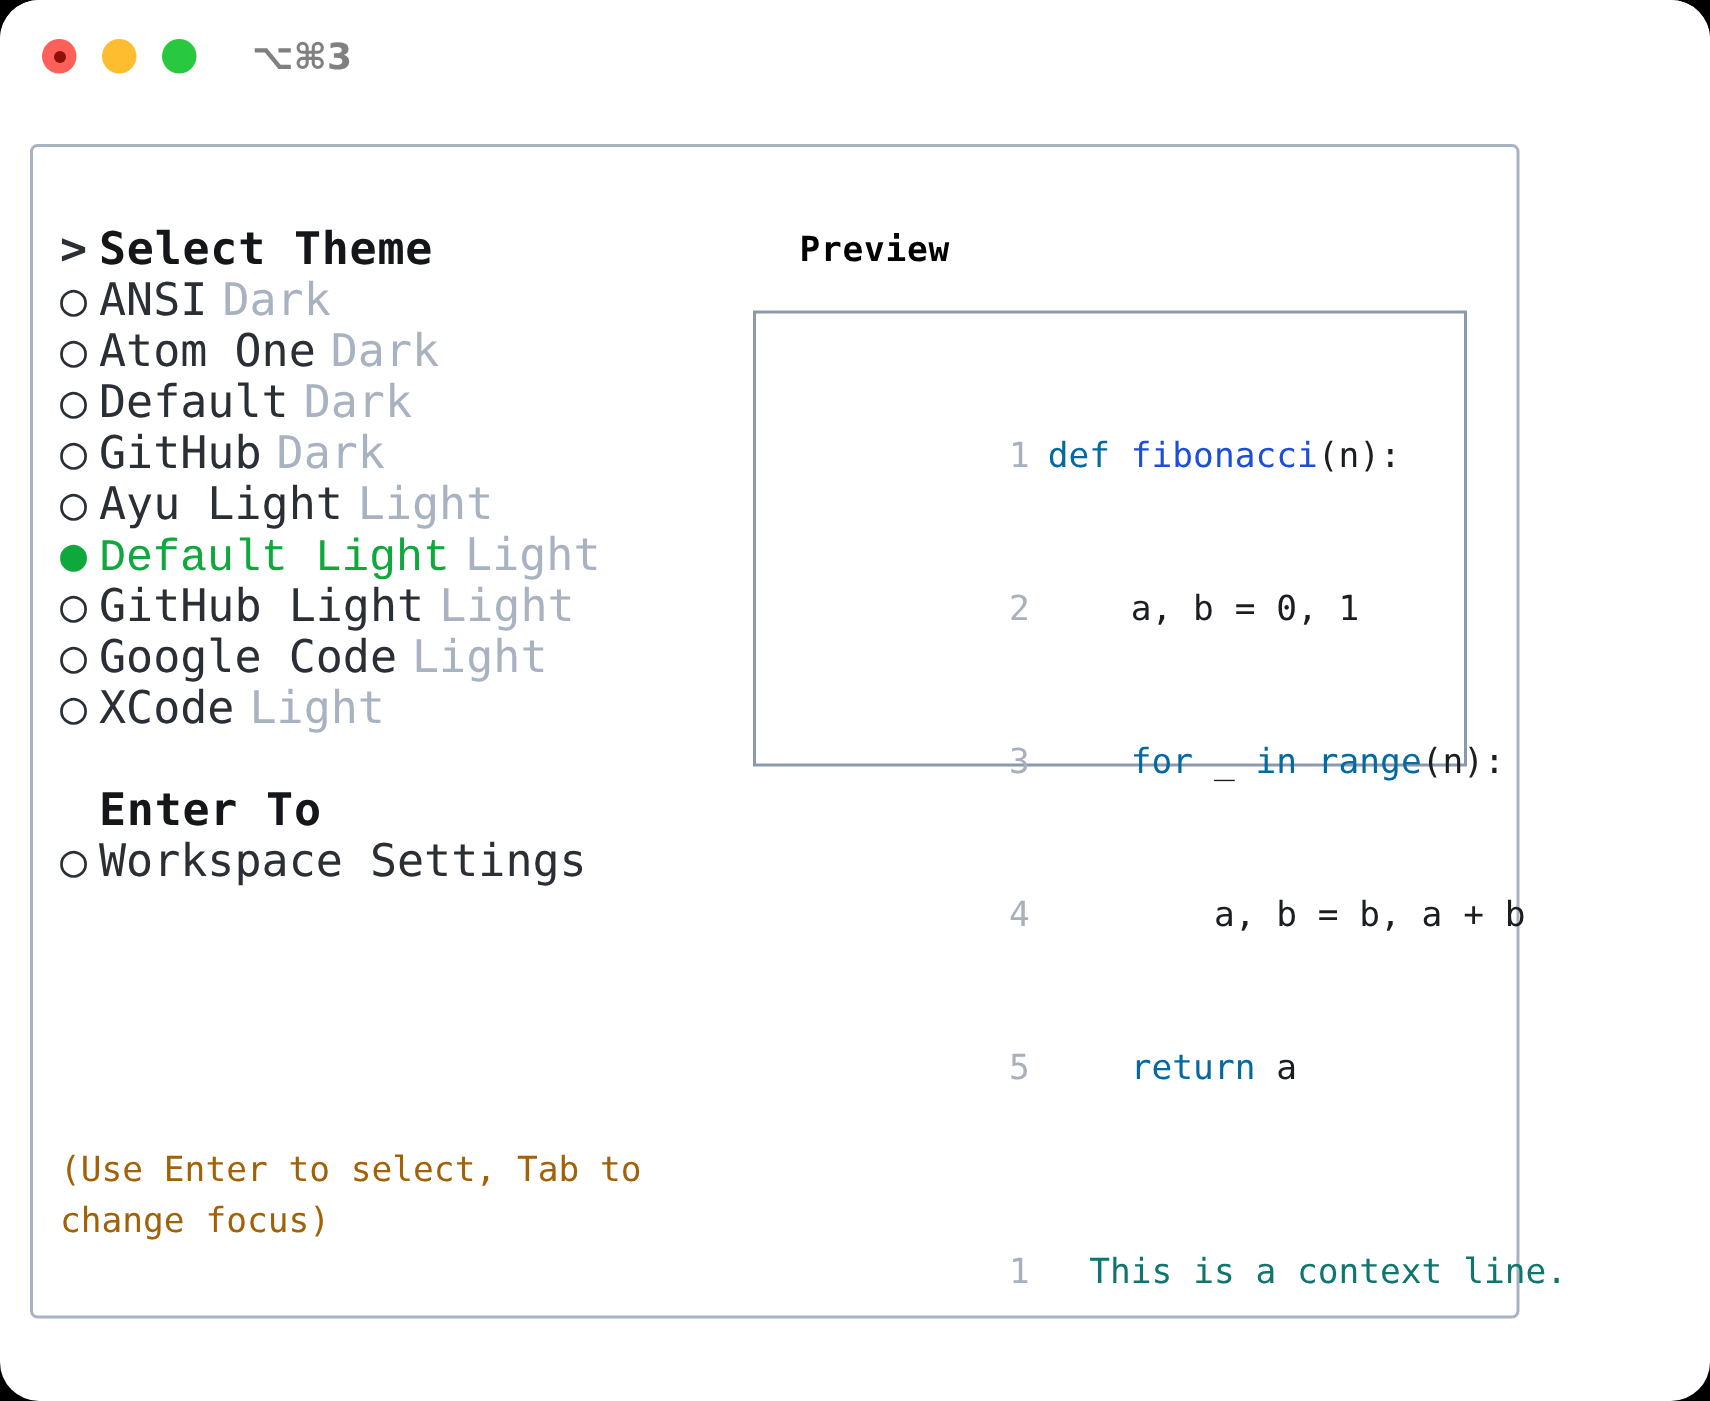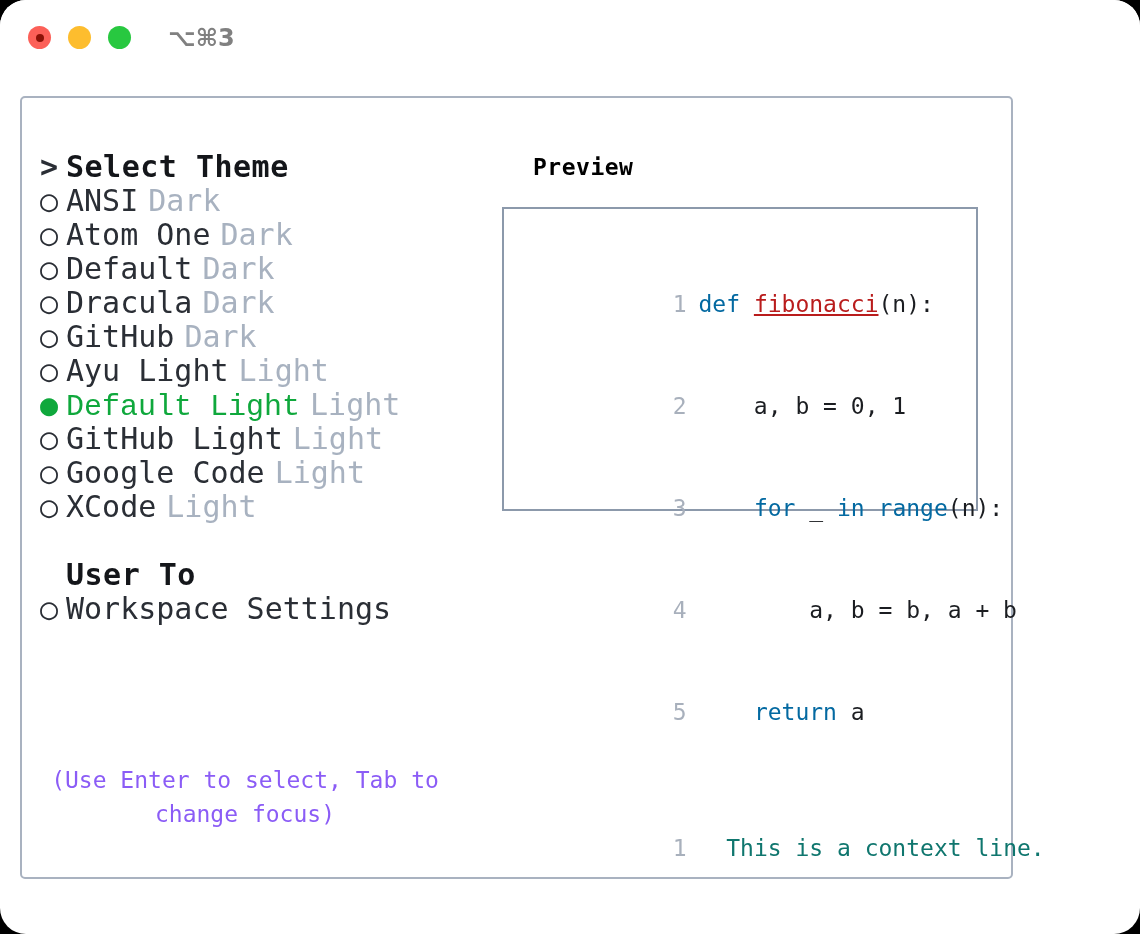--- a/index.html
+++ b/index.html
@@ -117,22 +117,21 @@
   }
   .spacer { height: 34px; }
 
   .hint {
     position: absolute;
     left: 18px;
     top: 665px;
     width: 410px;
     font-size: 23px;
     line-height: 34px;
-    color: #8b5cf6;
-    text-align: center;
+    color: #a16207;
   }
 
   
   .right-pane {
     position: absolute;
     left: 480px;
     top: 52px;
     width: 490px;
   }
   .preview-title {
@@ -158,21 +157,21 @@
     white-space: pre;
   }
   .ln {
     display: inline-block;
     width: 26px;
     text-align: right;
     color: #a8b0bc;
     margin-right: 12px;
   }
   .kw   { color: #0369a1; }
-  .fn   { color: #b91c1c; text-decoration: underline; }
+  .fn   { color: #1d4ed8; }
   .plain{ color: #1b1d21; }
   .blank-line { height: 34px; }
   .diff-context { color: #0f766e; }
 </style>
 </head>
 <body>
 
 <div class="window">
 
   <div class="titlebar">
@@ -195,23 +194,20 @@
       <div class="row">
         <span class="marker">○</span><span class="item-label">ANSI</span><span class="variant">Dark</span>
       </div>
       <div class="row">
         <span class="marker">○</span><span class="item-label">Atom One</span><span class="variant">Dark</span>
       </div>
       <div class="row">
         <span class="marker">○</span><span class="item-label">Default</span><span class="variant">Dark</span>
       </div>
       <div class="row">
-        <span class="marker">○</span><span class="item-label">Dracula</span><span class="variant">Dark</span>
-      </div>
-      <div class="row">
         <span class="marker">○</span><span class="item-label">GitHub</span><span class="variant">Dark</span>
       </div>
       <div class="row">
         <span class="marker">○</span><span class="item-label">Ayu Light</span><span class="variant">Light</span>
       </div>
       <div class="row">
         <span class="marker marker-selected">●</span><span class="item-label selected">Default Light</span><span class="variant">Light</span>
       </div>
       <div class="row">
         <span class="marker">○</span><span class="item-label">GitHub Light</span><span class="variant">Light</span>
@@ -219,21 +215,21 @@
       <div class="row">
         <span class="marker">○</span><span class="item-label">Google Code</span><span class="variant">Light</span>
       </div>
       <div class="row">
         <span class="marker">○</span><span class="item-label">XCode</span><span class="variant">Light</span>
       </div>
 
       <div class="spacer"></div>
 
       <div class="row section-head">
-        <span class="marker"></span><span>User To</span>
+        <span class="marker"></span><span>Enter To</span>
       </div>
       <div class="row">
         <span class="marker">○</span><span class="item-label">Workspace Settings</span>
       </div>
     </div>
 
     <div class="hint">(Use Enter to select, Tab to change focus)</div>
 
     <div class="right-pane">
       <div class="preview-title">Preview</div>

